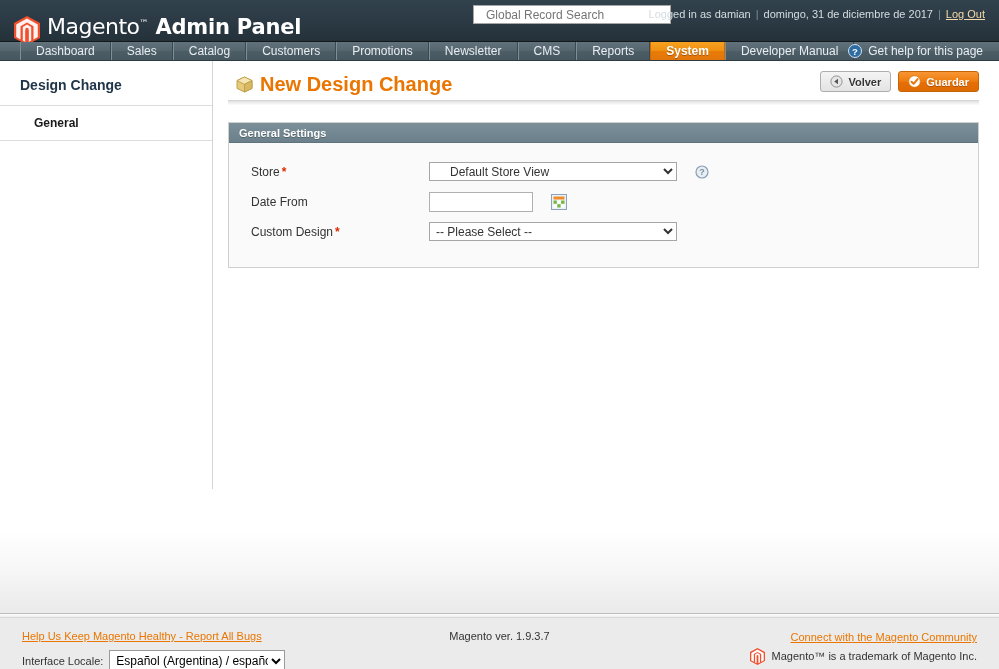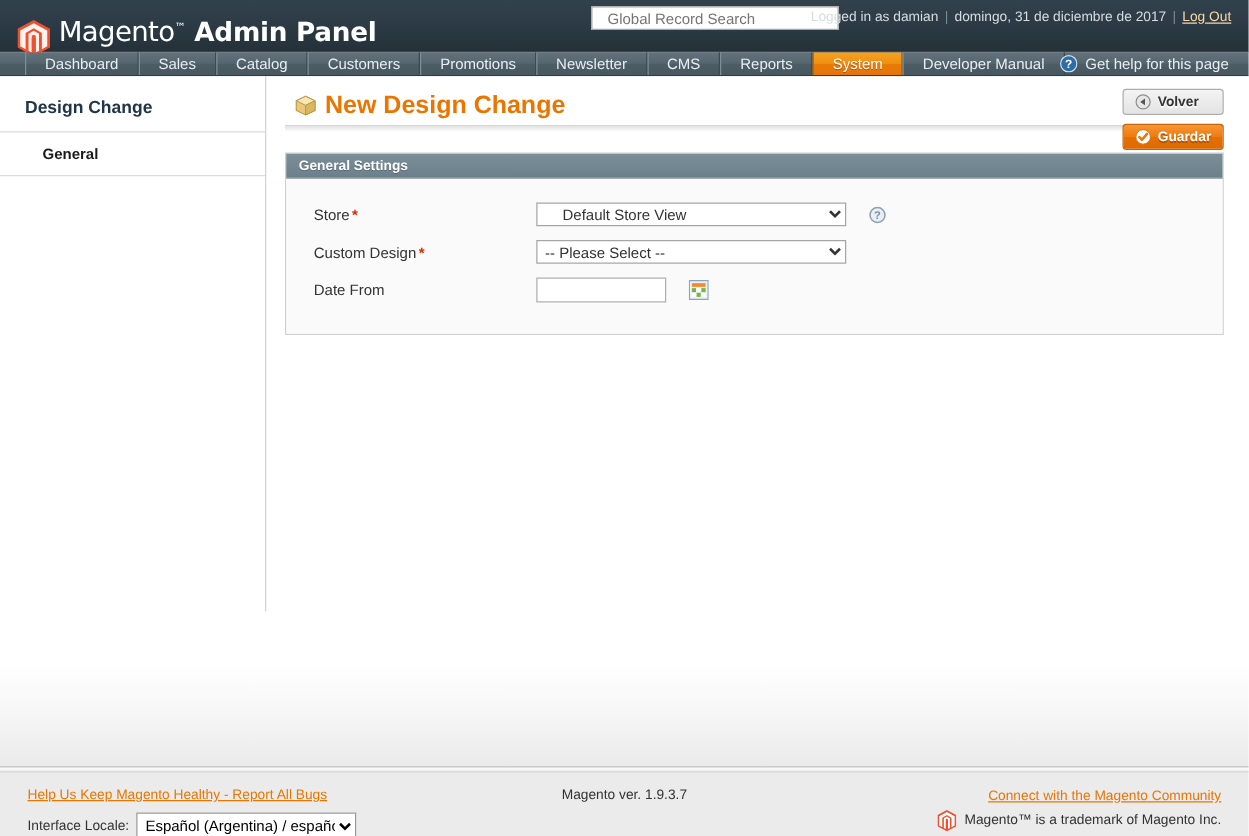--- a/index.html
+++ b/index.html
@@ -69,21 +69,21 @@
     color: #e8eef1;
     border-left: 1px solid #7e8d96;
     border-right: 1px solid #3b4a52;
     cursor: pointer;
     white-space: nowrap;
   }
   .nav-item:first-child { border-left: 1px solid #7e8d96; }
   .nav-item.active {
     background: linear-gradient(to bottom, #f6a21f 0%, #ef8f12 50%, #e97c06 51%, #e2750a 100%);
     color: #fff;
-    font-weight: normal;
+    font-weight: bold;
     border-left: 1px solid #c96c05;
     border-right: 1px solid #c96c05;
     text-shadow: 0 1px 0 rgba(0,0,0,.3);
   }
   .nav-help {
     position: absolute; right: 16px; top: 0; bottom: 0;
     display: flex; align-items: center; gap: 6px;
     font-size: 12px; color: #e8eef1;
     cursor: pointer;
   }
@@ -129,21 +129,21 @@
     height: 30px;
     padding-left: 8px;
   }
   .page-icon { width: 17px; height: 17px; margin-right: 7px; display: block; }
   .page-title {
     font-size: 20px; font-weight: bold; color: #ea7601;
     font-family: "Liberation Sans", sans-serif;
   }
   .head-buttons {
     position: absolute; right: 0; top: 2px;
-    display: flex; gap: 7px; flex-direction: column;
+    display: flex; gap: 7px;
   }
   .btn {
     display: inline-flex; align-items: center; gap: 5px;
     height: 21px;
     padding: 0 9px;
     font-size: 11px; font-weight: bold;
     border-radius: 3px;
     cursor: pointer;
     white-space: nowrap;
   }
@@ -376,47 +376,47 @@
               <option>Default Store View</option>
             </select>
             <svg class="qmark-icon" viewBox="0 0 14 14">
               <circle cx="7" cy="7" r="6" fill="#e9eef3" stroke="#8a9fb3" stroke-width="1.2"></circle>
               <text x="7" y="10.4" font-size="9" font-family="Liberation Sans, sans-serif" font-weight="bold" fill="#7b8fa3" text-anchor="middle">?</text>
             </svg>
           </div>
         </div>
 
         <div class="field-row">
-          <div class="field-label">
-            <span>Custom Design</span><span class="req">*</span>
-          </div>
-          <div class="field-ctl">
-            <select class="m-select design-select">
-              <option>-- Please Select --</option>
-            </select>
-          </div>
-        </div>
-
-        <div class="field-row">
           <div class="field-label">Date From</div>
           <div class="field-ctl">
             <input class="m-text" type="text" value="" style="">
             <svg class="cal-icon" viewBox="0 0 16 16">
               <rect x="0.5" y="0.5" width="15" height="15" fill="#eef2f7" stroke="#8ba3bd" stroke-width="1"></rect>
               <rect x="2.5" y="2.5" width="11" height="3" fill="#f08b2f"></rect>
               <rect x="2.5" y="6.5" width="3.3" height="3.3" fill="#76b83f"></rect>
               <rect x="6.3" y="6.5" width="3.3" height="3.3" fill="#ffffff"></rect>
               <rect x="10.1" y="6.5" width="3.4" height="3.3" fill="#76b83f"></rect>
               <rect x="2.5" y="10.2" width="3.3" height="3.3" fill="#ffffff"></rect>
               <rect x="6.3" y="10.2" width="3.3" height="3.3" fill="#76b83f"></rect>
               <rect x="10.1" y="10.2" width="3.4" height="3.3" fill="#ffffff"></rect>
             </svg>
           </div>
         </div>
 
+        <div class="field-row">
+          <div class="field-label">
+            <span>Custom Design</span><span class="req">*</span>
+          </div>
+          <div class="field-ctl">
+            <select class="m-select design-select">
+              <option>-- Please Select --</option>
+            </select>
+          </div>
+        </div>
+
 
       </div>
     </div>
 
   </div>
 </div>
 
 <div class="page-fade"></div>
 <div class="footer-sep"></div>
 

